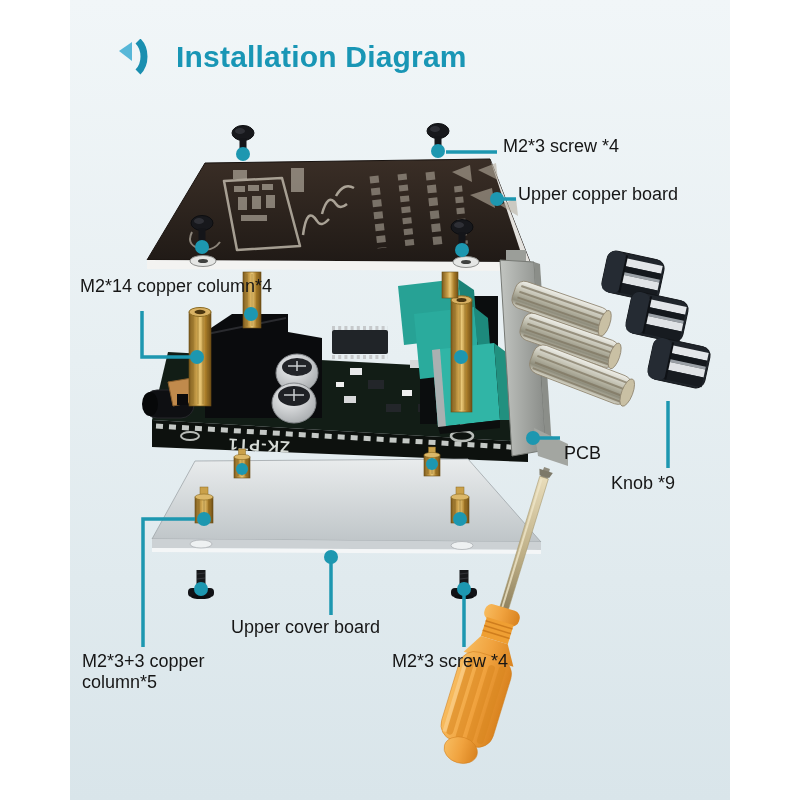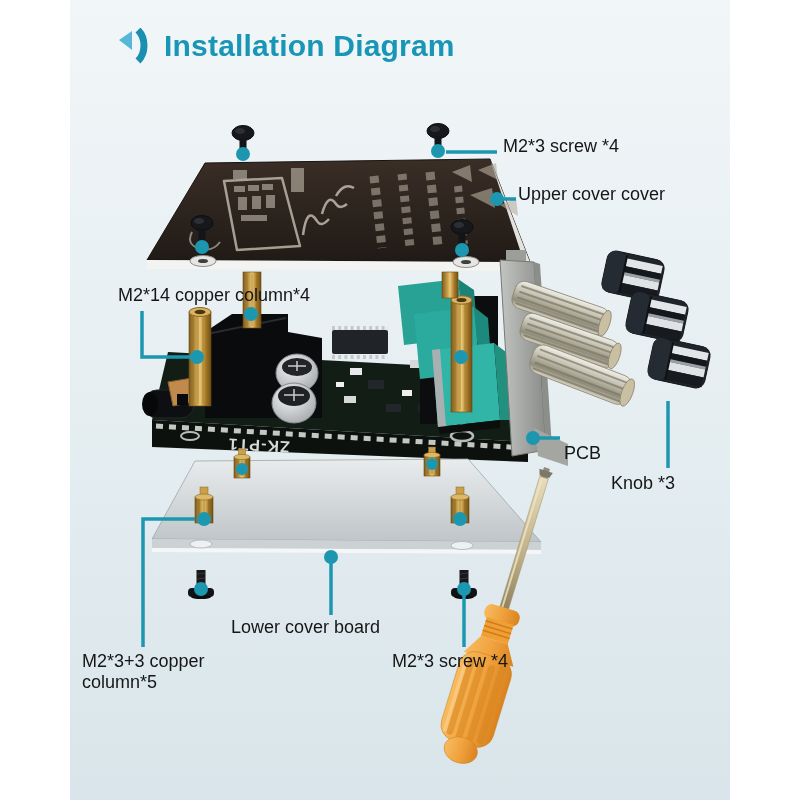--- a/index.html
+++ b/index.html
@@ -2,21 +2,21 @@
 <html><head>
 <meta charset="utf-8">
 <style>
   html,body{margin:0;padding:0;}
   .page{position:relative;width:800px;height:800px;background:#ffffff;overflow:hidden;
         font-family:"Liberation Sans",sans-serif;}
   .canvas{position:absolute;left:70px;top:0;width:660px;height:800px;
           background:linear-gradient(180deg,#f1f6f8 0%,#e7eff2 45%,#d9e5ea 100%);}
   .art{position:absolute;left:0;top:0;width:800px;height:800px;pointer-events:none;}
   .title-row{position:absolute;left:118px;top:28px;display:flex;align-items:center;gap:12px;z-index:5;}
-  .title-row h1{margin:0;font-size:30px;font-weight:bold;color:#1996b5;letter-spacing:.2px;}
+  .title-row h1{margin:12px;font-size:30px;font-weight:bold;color:#1996b5;letter-spacing:.2px;}
   .lbl{position:absolute;font-size:18px;color:#161616;white-space:nowrap;z-index:6;line-height:1.16;}
   .lbl.wrap{white-space:normal;width:186px;}
 </style>
 </head>
 <body>
 
 <div class="page">
   <div class="canvas"></div>
 
   <div class="title-row">
@@ -440,20 +440,20 @@
         <circle cx="432" cy="464" r="6"></circle>
       <circle cx="204" cy="519" r="7"></circle>
         <circle cx="460" cy="519" r="7"></circle>
       <circle cx="331" cy="557" r="7"></circle>
       <circle cx="201" cy="589" r="7"></circle>
         <circle cx="464" cy="589" r="7"></circle>
     </g>
   </svg>
 
   <div class="lbl" style="left:503px;top:136px;">M2*3 screw *4</div>
-  <div class="lbl" style="left:518px;top:184px;">Upper cover cover</div>
-  <div class="lbl" style="left:80px;top:285px;margin-left:38px;">M2*14 copper column*4</div>
+  <div class="lbl" style="left:518px;top:184px;">Upper copper board</div>
+  <div class="lbl" style="left:80px;top:276px;">M2*14 copper column*4</div>
   <div class="lbl" style="left:564px;top:443px;">PCB</div>
-  <div class="lbl" style="left:611px;top:473px;">Knob *3</div>
-  <div class="lbl" style="left:231px;top:617px;">Lower cover board</div>
+  <div class="lbl" style="left:611px;top:473px;">Knob *9</div>
+  <div class="lbl" style="left:231px;top:617px;">Upper cover board</div>
   <div class="lbl wrap" style="left:82px;top:651px;">M2*3+3 copper column*5</div>
   <div class="lbl" style="left:392px;top:651px;">M2*3 screw *4</div>
 </div>
 
 </body></html>

